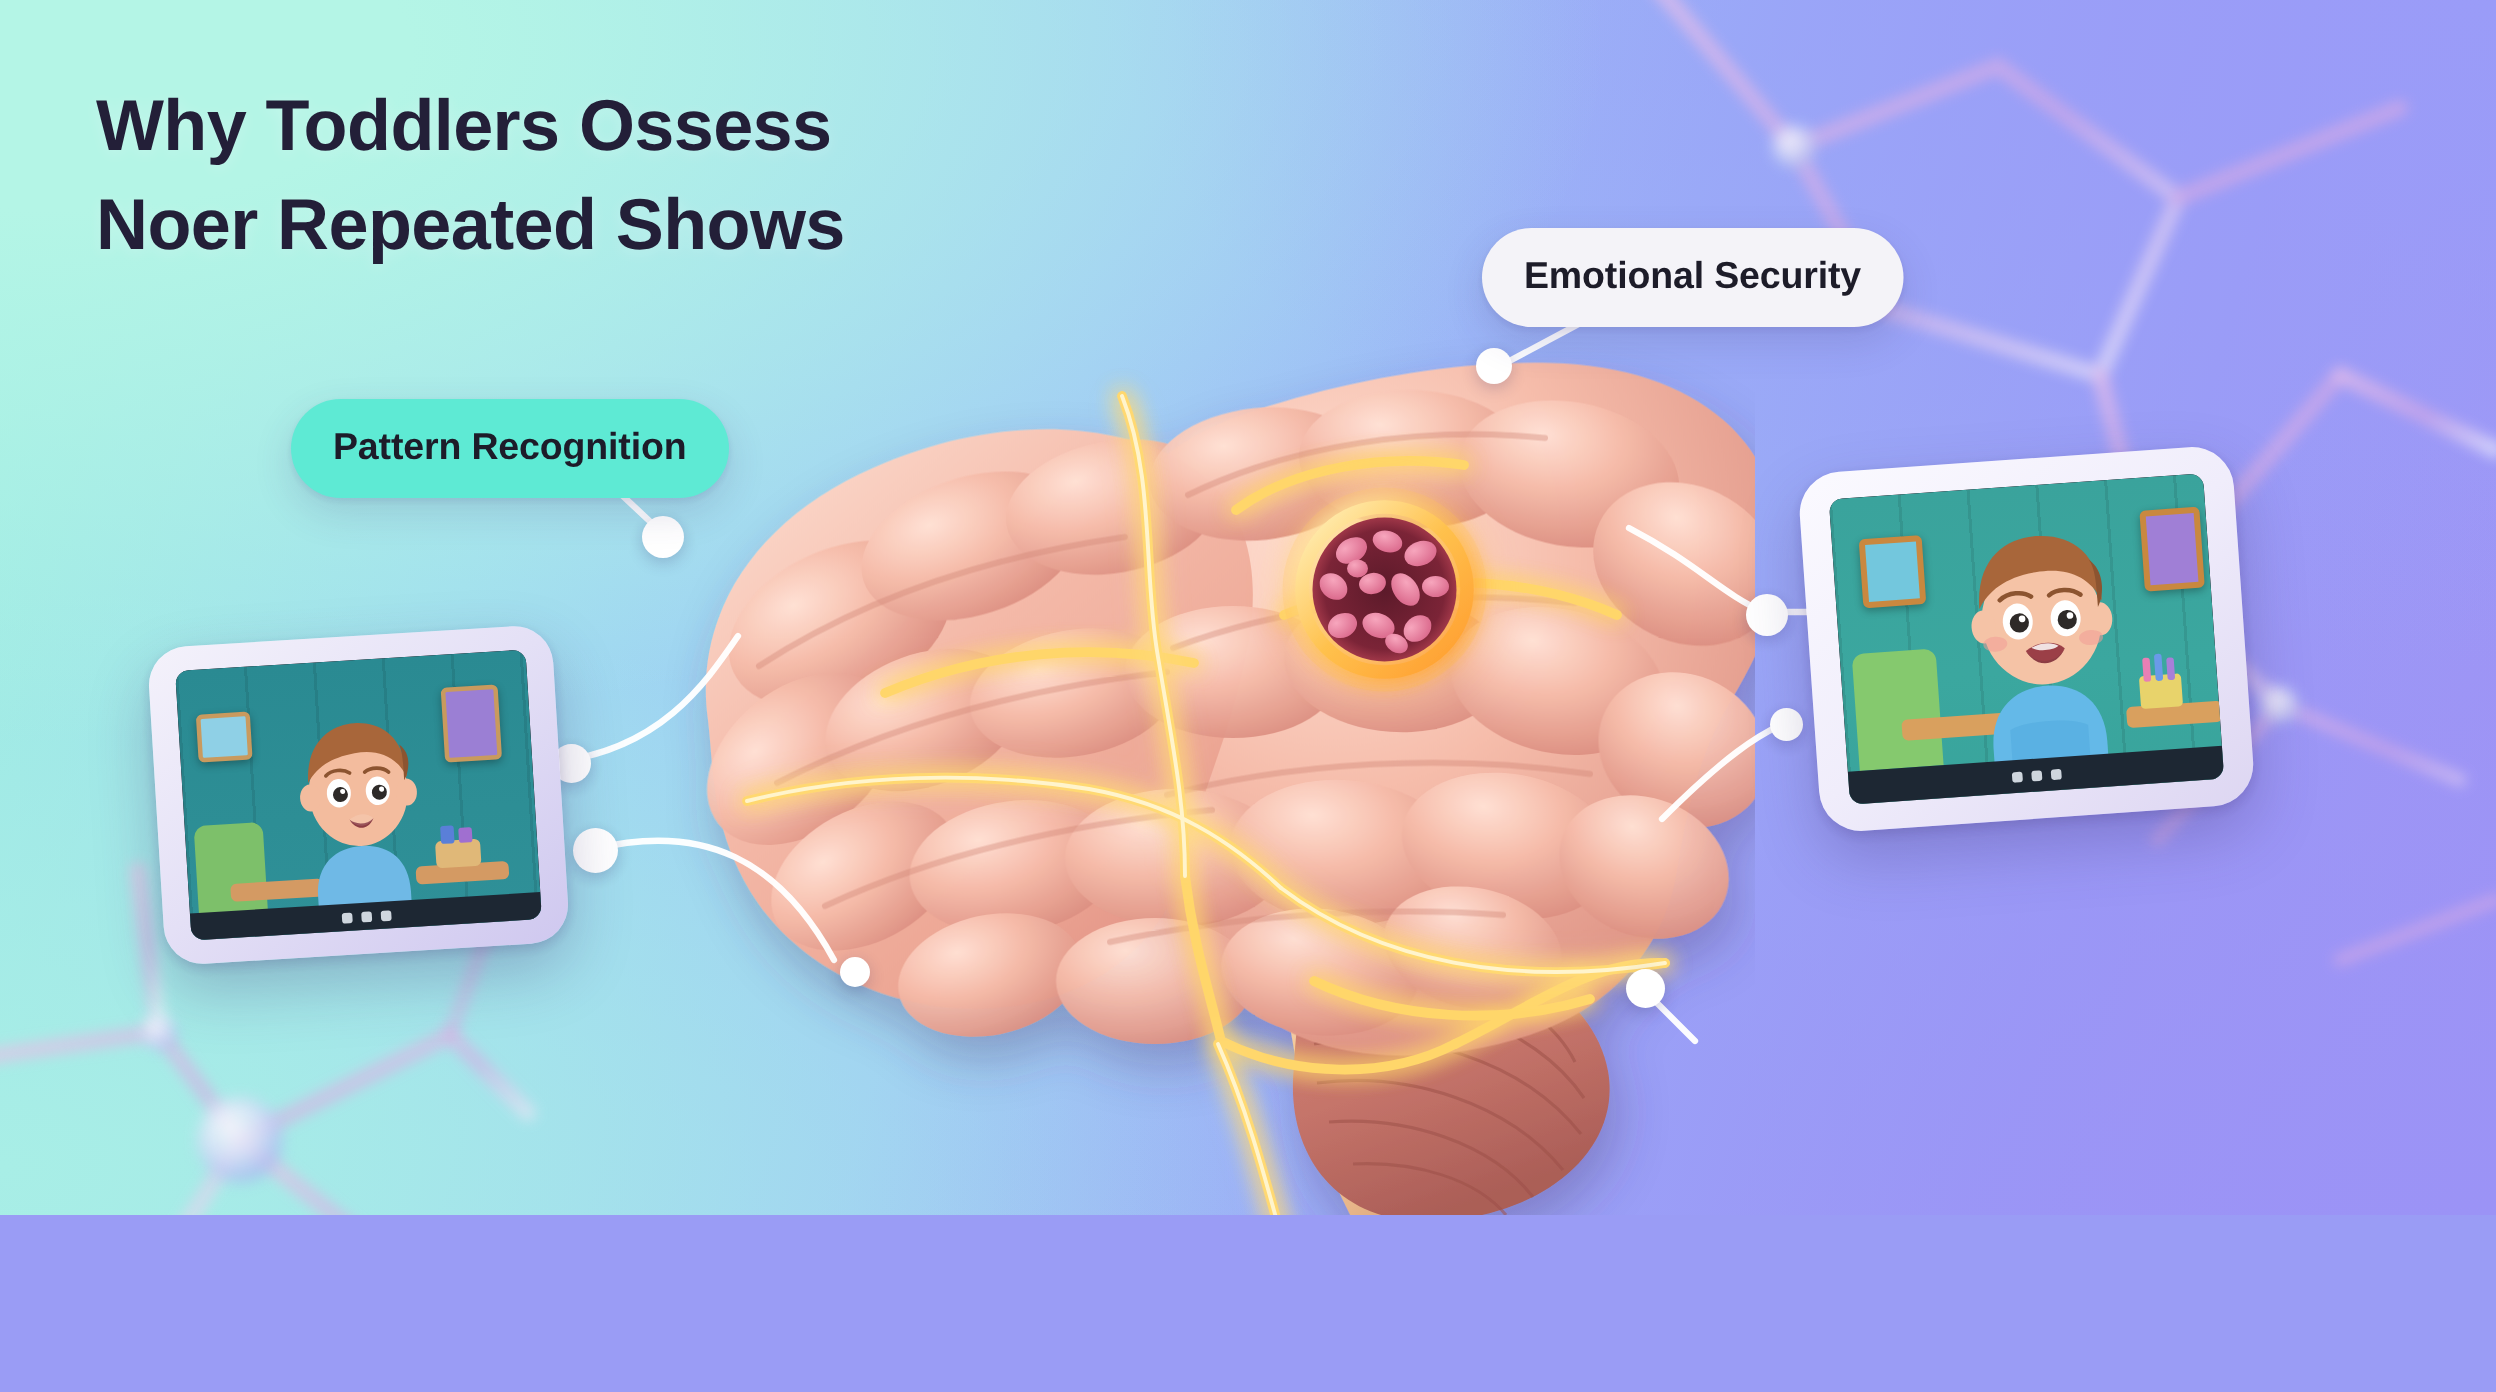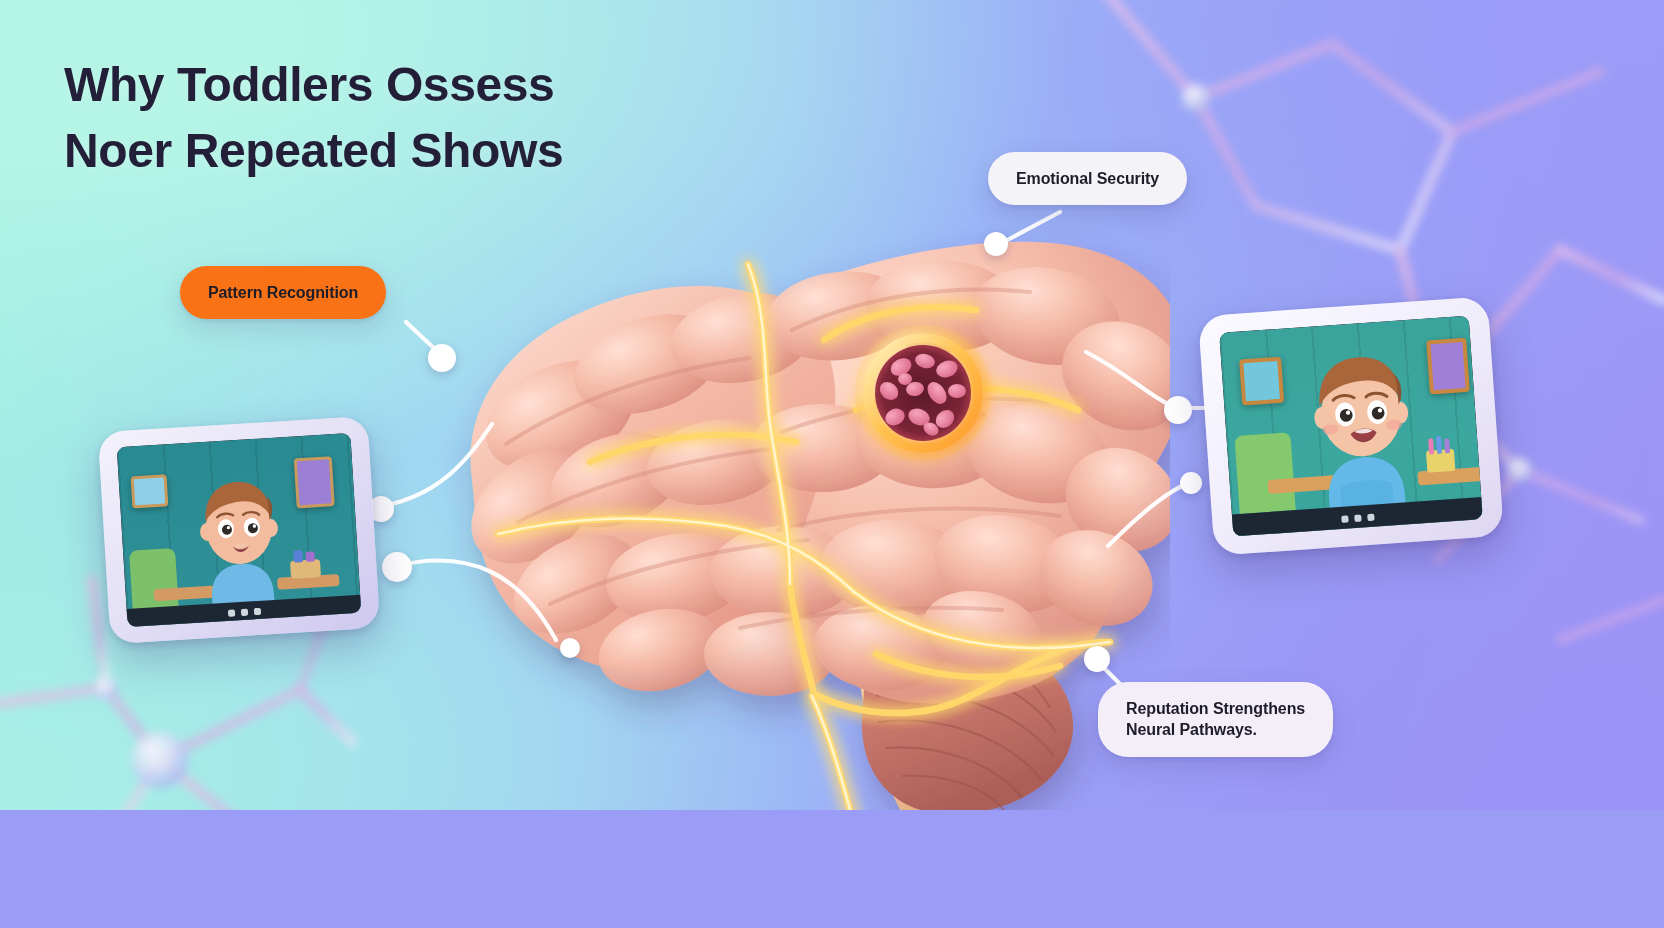--- a/index.html
+++ b/index.html
@@ -37,28 +37,28 @@
     font-stretch:condensed;
   }
 
   
   .pill{
     position:absolute;
     background:#f7f5fb;
     border-radius:36px;
     color:#1d1c29;
     font-weight:bold;
-    font-size:16px;
+    font-size:25px;
     line-height:1.34;
     padding:16px 28px;
     box-shadow:0 10px 26px rgba(60,50,110,.16), 0 2px 5px rgba(60,50,110,.10);
     white-space:pre-line;
     letter-spacing:-0.1px;
   }
-  #pill-pattern{left:180px;top:266px;border-radius:34px;background:#f97316;}
+  #pill-pattern{left:194px;top:266px;border-radius:34px;background:#5eead4;}
   #pill-emotional{left:988px;top:152px;border-radius:34px;background:#f4f3f8;}
   #pill-predict{left:312px;top:676px;border-radius:30px;background:#f7f6fa;}
   #pill-reputation{left:1098px;top:682px;border-radius:30px;background:#f4eef8;}
 
   
   .dot{position:absolute;border-radius:50%;background:#ffffff;
        box-shadow:0 3px 10px rgba(50,40,100,.22);}
 
   
   .tablet{position:absolute;}
@@ -430,16 +430,14 @@
         </div>
       </div>
     </div>
   </div>
 
   <div class="title">Why Toddlers Ossess
 Noer Repeated Shows</div>
 
   <div class="pill" id="pill-pattern">Pattern Recognition</div>
   <div class="pill" id="pill-emotional">Emotional Security</div>
-  <div class="pill" id="pill-reputation">Reputation Strengthens
-Neural Pathways.</div>
 
 </div>
 
 </body></html>

